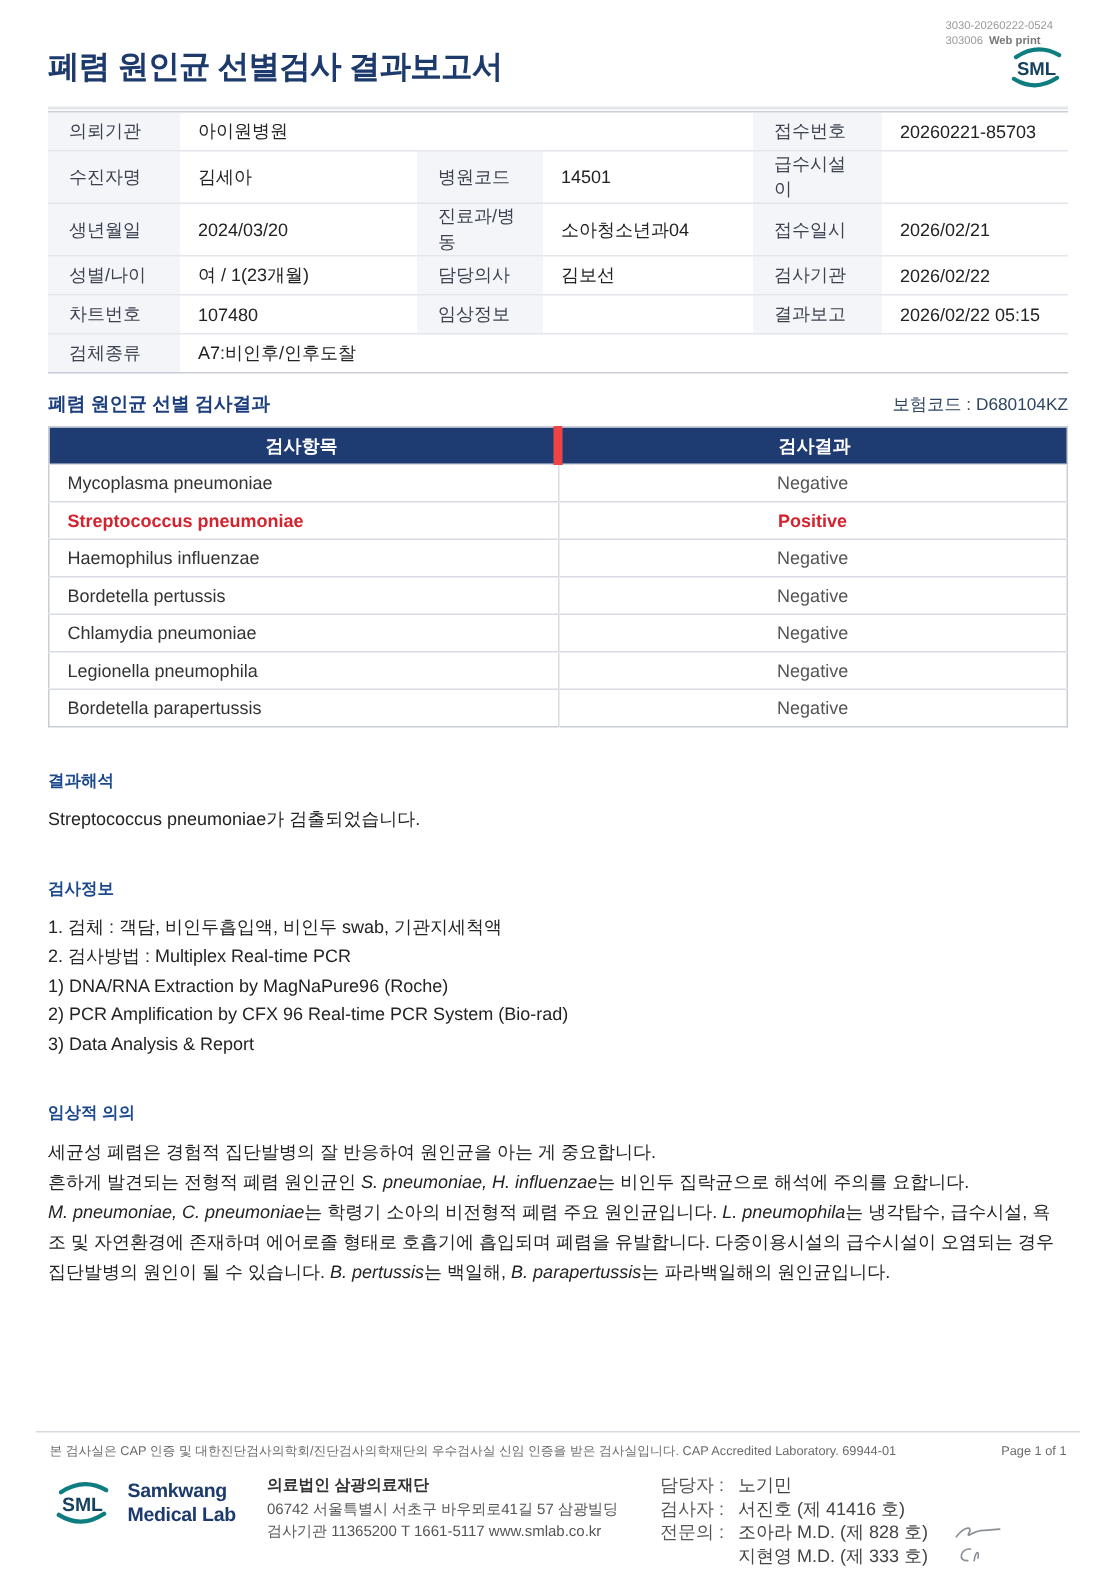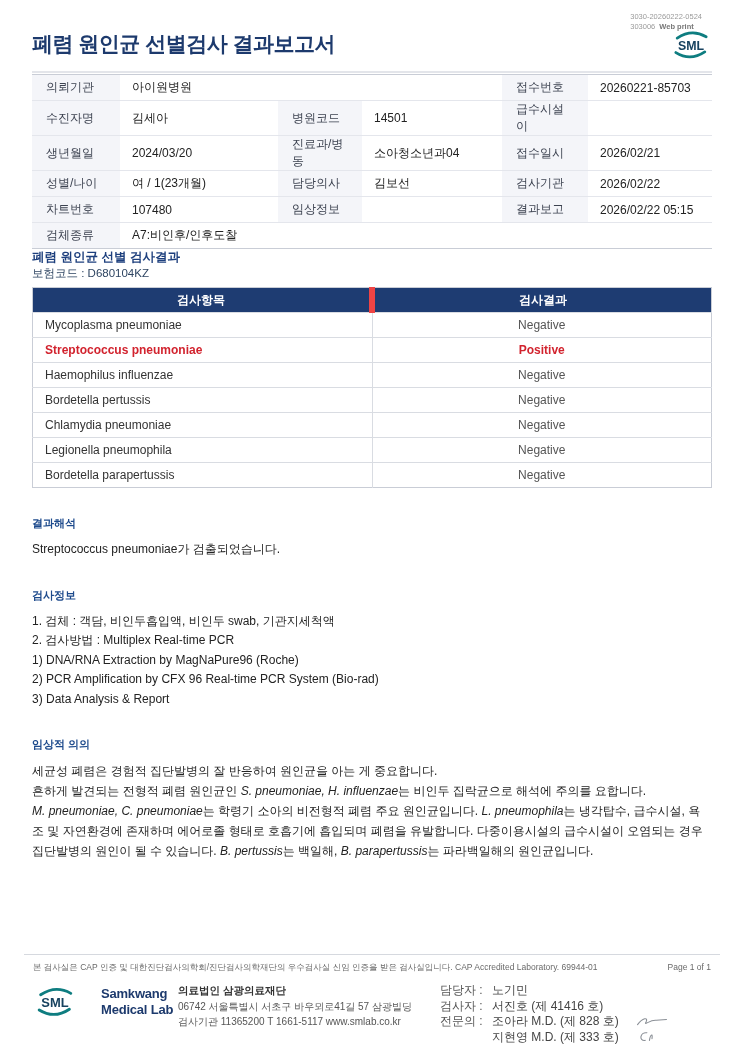--- a/index.html
+++ b/index.html
@@ -17,21 +17,21 @@
   
   table { border-collapse: collapse; width: 100%; }
   .info-table { margin-top: 1px; border-top: 1px solid #c9cdd6; border-bottom: 1px solid #c9cdd6; font-size: 12px; }
   .info-table tr { border-bottom: 1px solid #e4e6ec; }
   .info-table tr:last-child { border-bottom: none; }
   .info-table td { height: 26px; vertical-align: middle; }
   .info-table .lbl { background: #f4f5f9; color: #3c4250; padding: 0 14px; text-align: justify; text-align-last: justify; }
   .info-table .val { padding: 0 12px; color: #222; }
 
   
-  .section-bar { display: flex; align-items: baseline; flex-direction: column; }
+  .section-bar { margin-top: 12px; display: flex; justify-content: space-between; align-items: baseline; }
   .section-title { font-size: 12.5px; font-weight: 700; color: #1d3f7d; }
   .insurance-code { font-size: 11.5px; color: #2e4562; }
   .results-table { margin-top: 6px; border: 1px solid #c9cdd6; font-size: 12px; }
   .results-table thead th { background: #1e3c72; color: #fff; font-weight: 700; height: 25px; font-size: 12px; }
   .results-table thead th + th { border-left: 6px solid #ef4444; }
   .results-table tbody td { height: 25px; border-top: 1px solid #d9dce2; color: #333; }
   .results-table tbody td.name { padding-left: 12px; text-align: left; }
   .results-table tbody td.result { border-left: 1px solid #d9dce2; text-align: center; color: #555; }
   .results-table tbody tr.positive td { color: #d2232e; font-weight: 700; }
 
@@ -39,21 +39,21 @@
   .text-section { margin-top: 28px; }
   .text-section h2 { font-size: 11px; font-weight: 700; color: #1d4a8c; margin-bottom: 9px; }
   .text-section p { font-size: 12px; color: #232323; line-height: 19.5px; }
   .clinical p { line-height: 20px; }
 
   
   .accred-bar { position: absolute; left: 24px; right: 24px; top: 954px; border-top: 1px solid #d6d9df; padding: 7px 9px 0 9px; display: flex; justify-content: space-between; font-size: 8.5px; color: #6a6a6a; }
   .footer { position: absolute; left: 32px; right: 28px; top: 983px; display: flex; align-items: flex-start; }
   .footer-brand { display: flex; align-items: center; width: 146px; flex: 0 0 auto; }
   .footer-brand svg { width: 46px; height: 38px; }
-  .footer-brand .brand-name { margin-left: 23px; font-size: 13px; font-weight: 700; color: #1d3a6d; line-height: 16px; letter-spacing: -0.2px; }
+  .footer-brand .brand-name { margin-left: 7px; font-size: 13px; font-weight: 700; color: #1d3a6d; line-height: 16px; letter-spacing: -0.2px; }
   .footer-org { width: 262px; flex: 0 0 auto; font-size: 10px; color: #555; line-height: 15.5px; }
   .footer-org .org-name { font-weight: 700; color: #333; font-size: 10.5px; }
   .footer-staff { flex: 1; font-size: 12px; color: #444; }
   .staff-row { display: flex; align-items: center; height: 15.5px; }
   .staff-row .s-label { width: 44px; color: #555; flex: 0 0 auto; }
   .staff-row .s-value { margin-left: 8px; }
   .staff-row svg { margin-left: 16px; width: 34px; height: 14px; flex: 0 0 auto; }
   .sig-stroke { fill: none; stroke: #8a8f96; stroke-width: 1.3; stroke-linecap: round; }
   .logo-arc { fill: none; stroke: #0e7d80; stroke-width: 4; stroke-linecap: round; }
   .logo-text { font-weight: 800; fill: #17425f; font-family: "Liberation Sans", sans-serif; }

